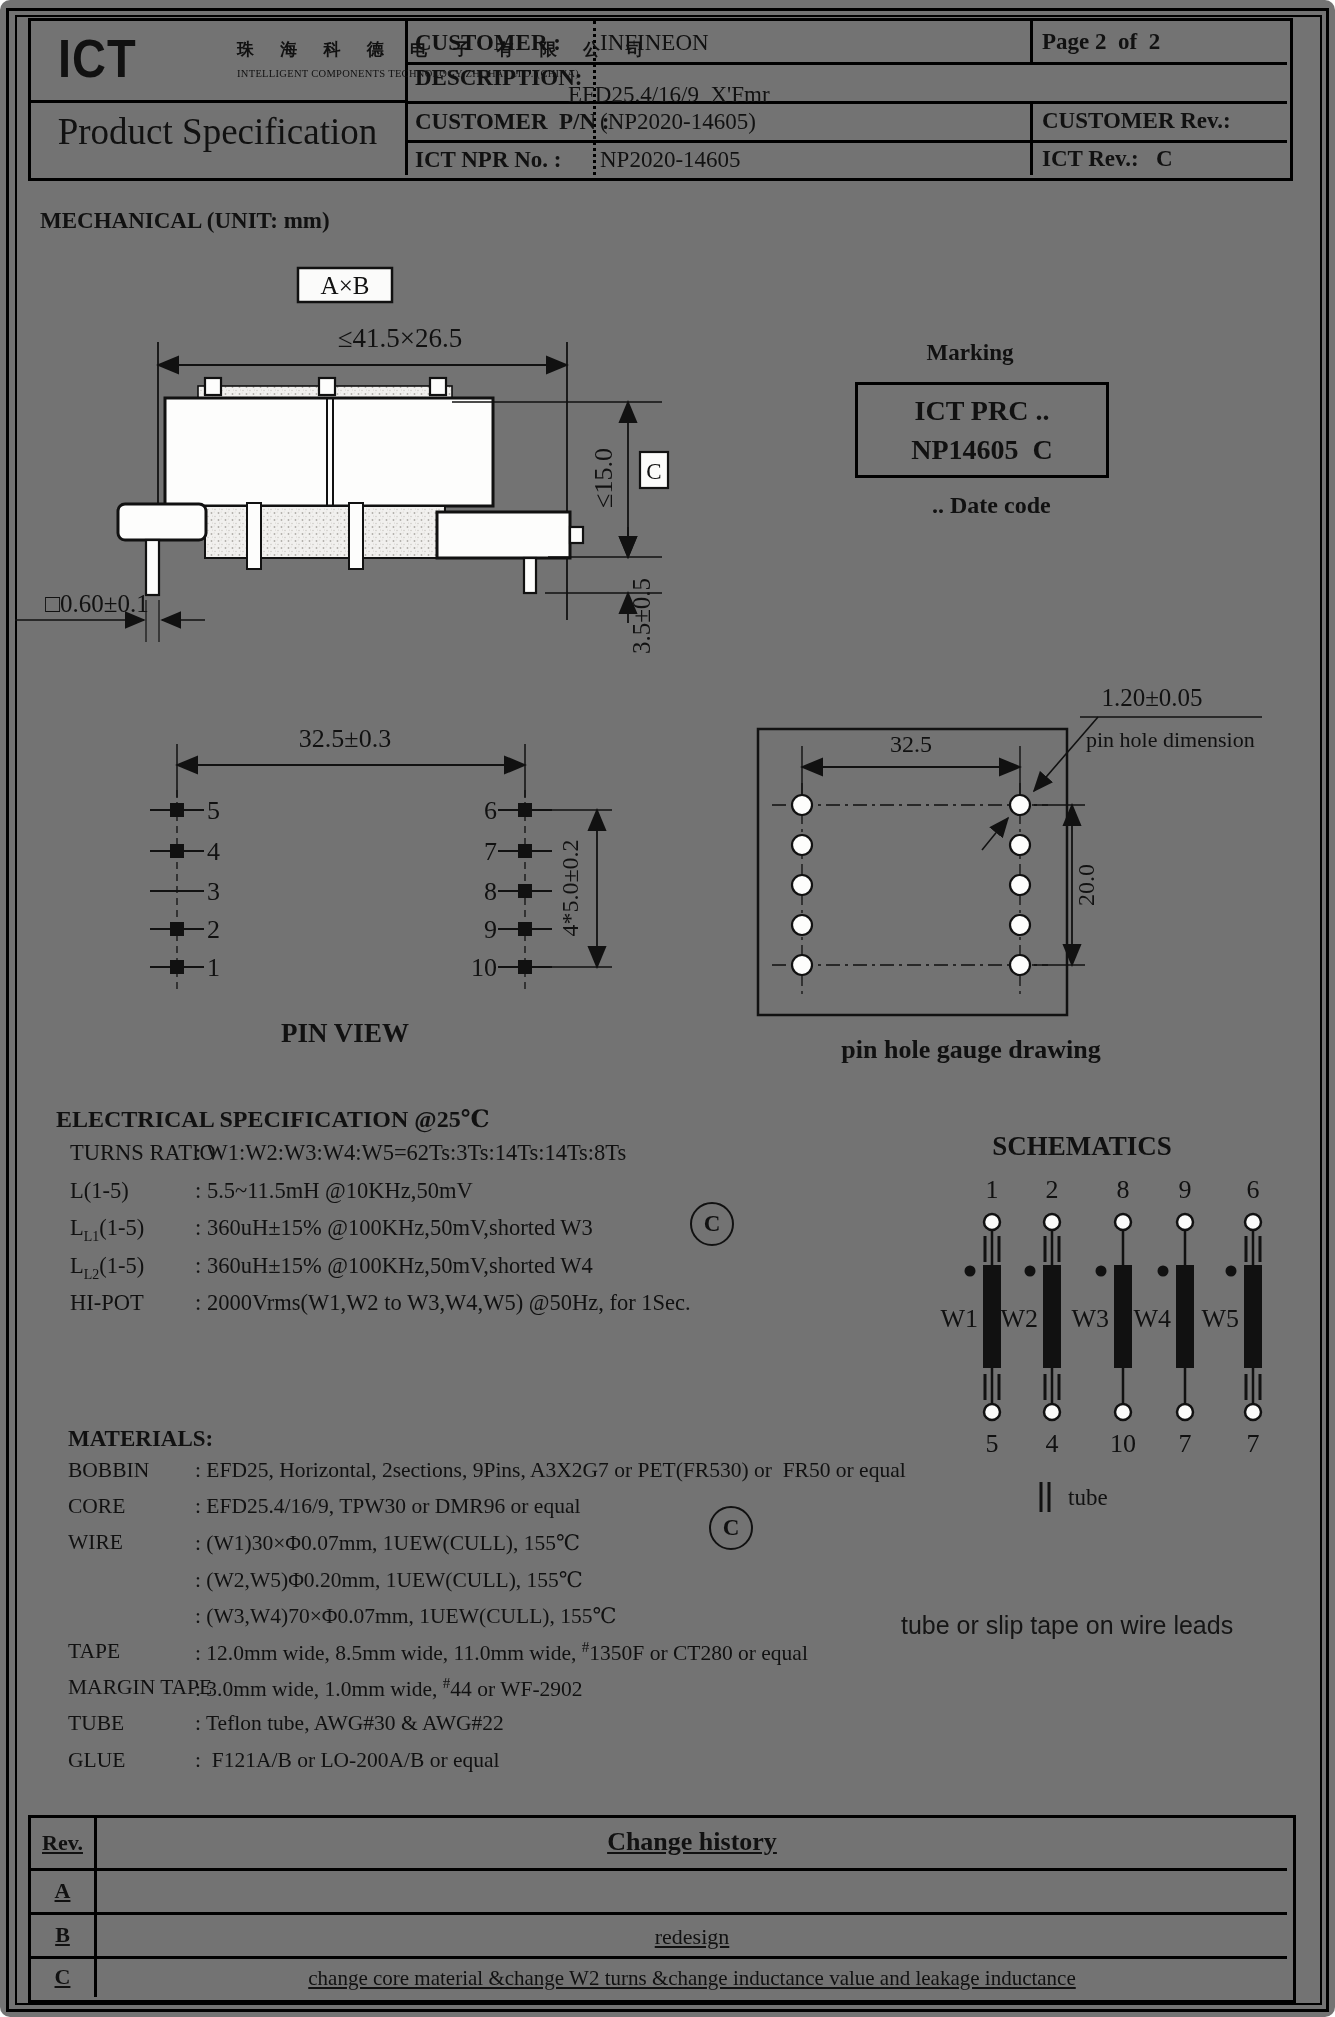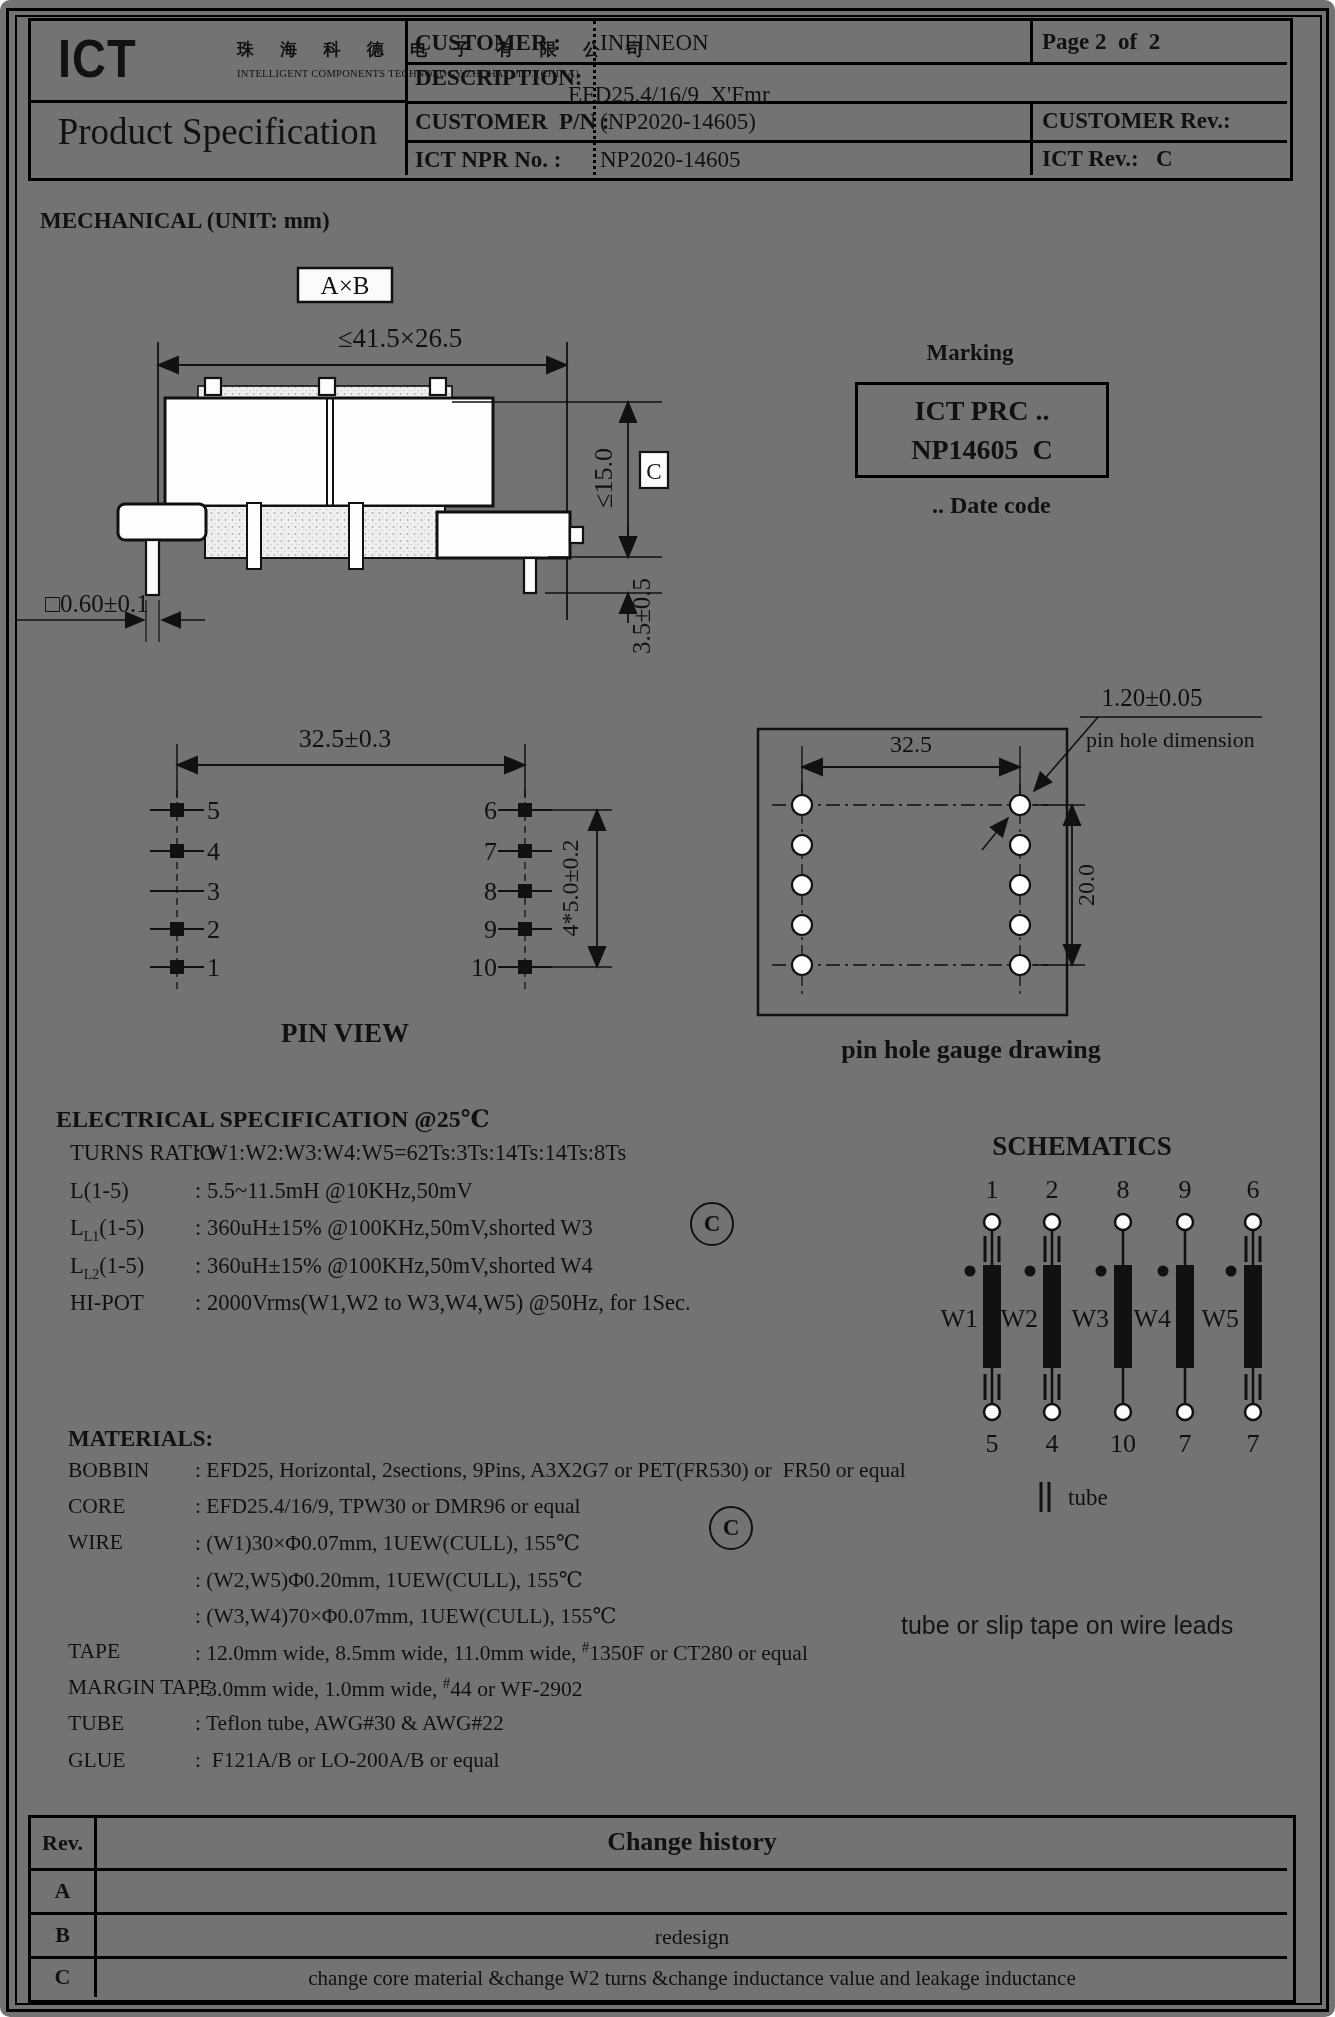--- a/index.html
+++ b/index.html
@@ -16,21 +16,21 @@
            display:flex;align-items:center;justify-content:center;font-size:23px;font-weight:bold;}
   .spec-row{height:37.5px;font-size:22.5px;white-space:pre;}
   .spec-row .lab{display:inline-block;width:125px;vertical-align:top;}
   .mat-row{height:36.2px;font-size:21.5px;white-space:pre;}
   .mat-row .lab{display:inline-block;width:127px;vertical-align:top;}
   sub{font-size:0.62em;}
   sup{font-size:0.7em;}
   svg text{font-family:"Liberation Serif","DejaVu Serif",serif;fill:#111;}
   .note{position:absolute;font-family:"Liberation Sans","DejaVu Sans",sans-serif;
         font-size:25px;color:#151515;white-space:pre;}
-  .ch-cell{position:absolute;text-align:center;}
+  .ch-cell{position:absolute;text-align:center;text-decoration:underline;}
 </style>
 </head>
 <body>
 
 <div id="page">
 
   <div class="frame" style="left:6px;top:8px;width:1317px;height:1998px;"></div>
   <div class="frame2" style="left:15px;top:15px;width:1303px;height:1986px;"></div>
 
   <div class="frame" style="left:28px;top:18px;width:1259px;height:157px;"></div>

